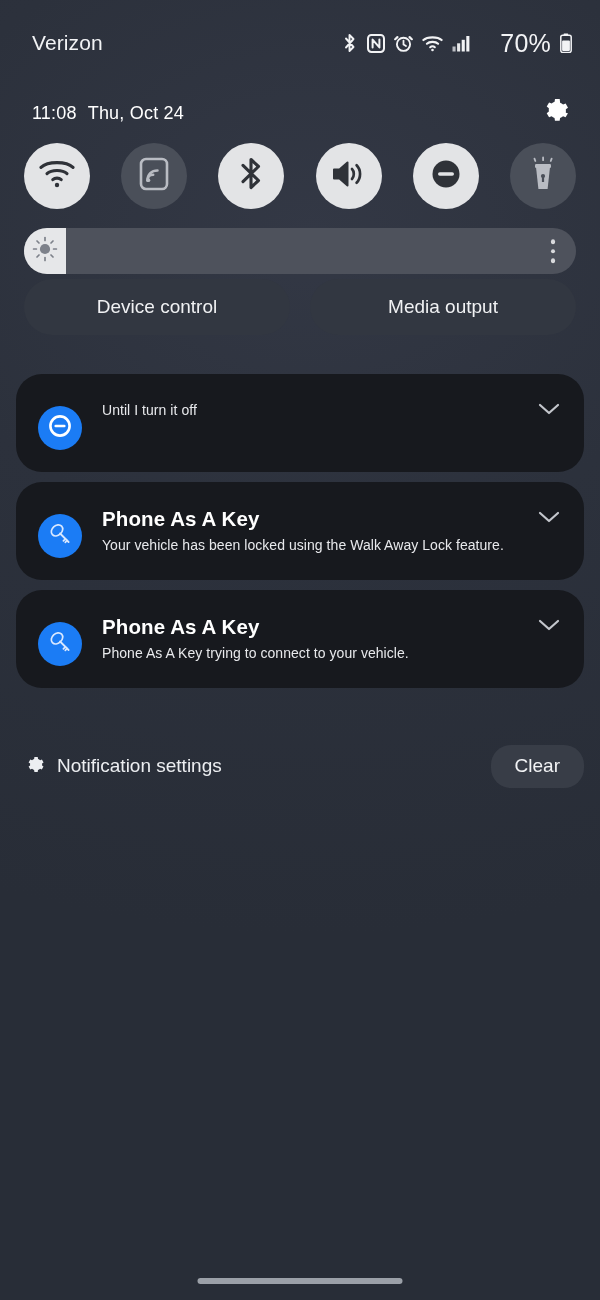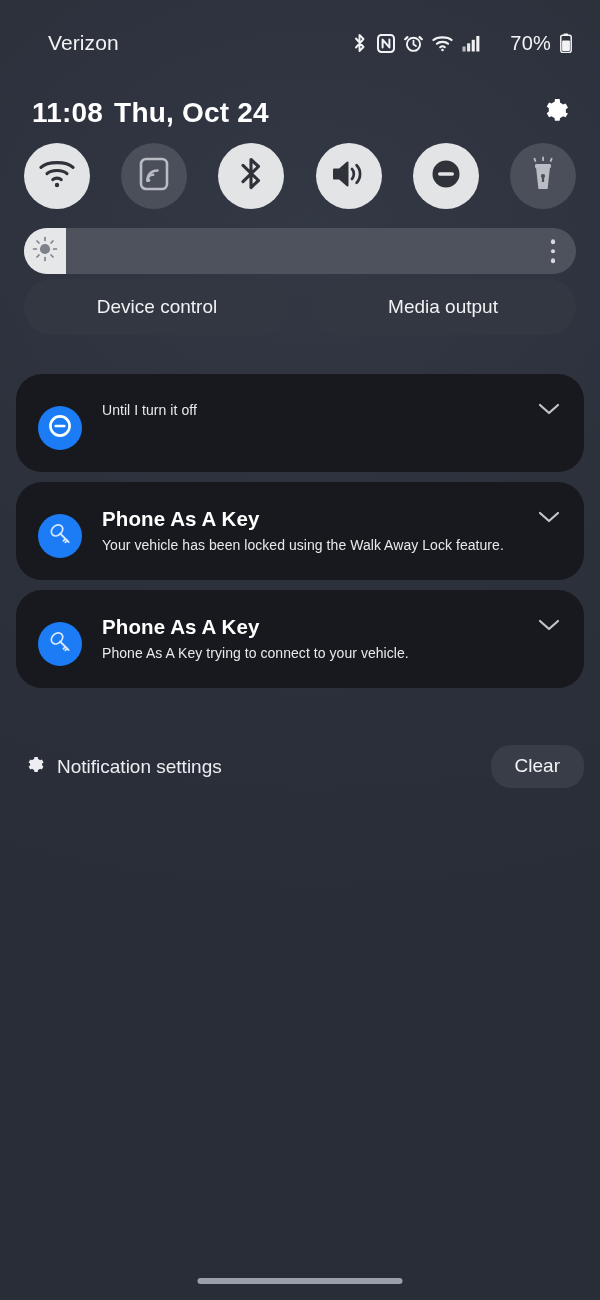--- a/index.html
+++ b/index.html
@@ -13,36 +13,36 @@
   #screen {
     position:relative;
     width:600px; height:1300px;
     background:
       radial-gradient(ellipse 900px 700px at 52% 18%, #333845 0%, #2c313c 45%, #282d37 100%);
     color:#ffffff;
   }
 
   
   .status-bar {
-    position:absolute; top:0; left:16px; right:0; height:86px;
+    position:absolute; top:0; left:0; right:0; height:86px;
     display:flex; align-items:center; justify-content:space-between;
     padding:0 28px 0 32px;
   }
   .carrier { font-size:21px; letter-spacing:.1px; color:#f2f3f5; }
   .status-icons { display:flex; align-items:center; gap:9px; }
   .sicon { display:flex; align-items:center; }
-  .batt-pct { font-size:20px; color:#f2f3f5; margin-left:20px; letter-spacing:.2px;}
+  .batt-pct { font-size:25px; color:#f2f3f5; margin-left:20px; letter-spacing:.2px;}
 
   
   .clock-row {
     position:absolute; top:86px; left:0; right:0; height:54px;
     display:flex; align-items:center; justify-content:space-between;
     padding:0 24px 0 32px;
   }
-  .clock-text { font-size:28px; color:#ffffff; letter-spacing:.2px;font-weight:bold; }
+  .clock-text { font-size:18px; color:#ffffff; letter-spacing:.2px; }
   .clock-text .time { margin-right:11px; }
   .gear-btn { width:40px; height:40px; display:flex; align-items:center; justify-content:center; }
 
   
   .qs-row {
     position:absolute; top:143px; left:0; right:0;
     display:flex; justify-content:space-between;
     padding:0 24px;
   }
   .qs-tile {
@@ -115,21 +115,21 @@
     width:26px; height:26px;
     display:flex; align-items:center; justify-content:center;
   }
 
   
   .notif-footer {
     position:absolute; left:16px; right:16px; top:746px;
     height:40px;
     display:flex; align-items:center; justify-content:space-between;
   }
-  .ns-left { display:flex; align-items:flex-end; gap:12px; padding-left:10px; }
+  .ns-left { display:flex; align-items:center; gap:12px; padding-left:10px; }
   .ns-label { font-size:19px; color:#eceef1; }
   .clear-btn {
     background:#383d47; border-radius:20px;
     height:43px; padding:0 24px;
     display:flex; align-items:center; justify-content:center;
     font-size:19px; color:#f2f3f5;
   }
 
   
   .home-bar {

